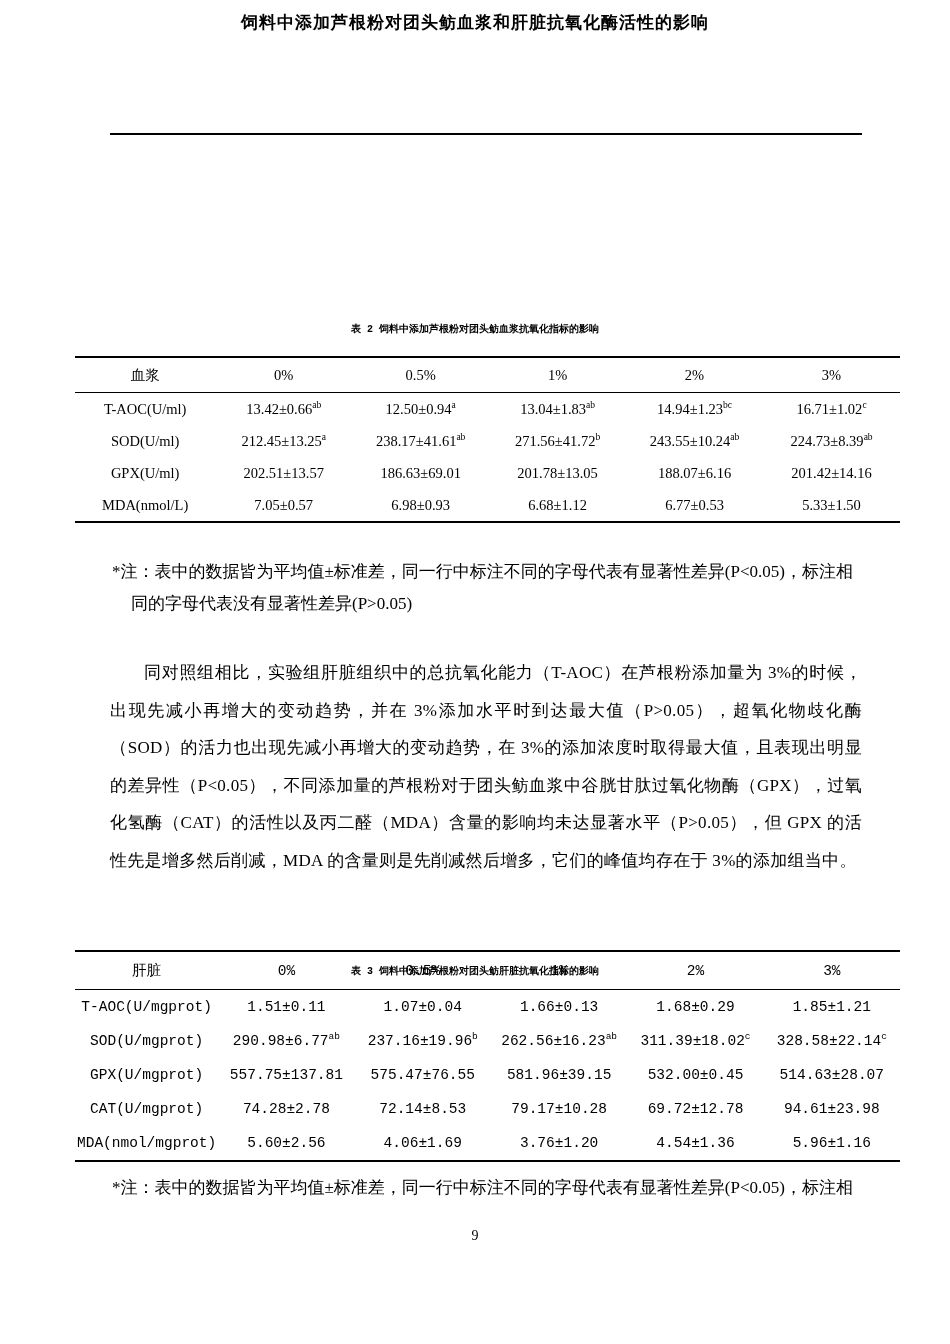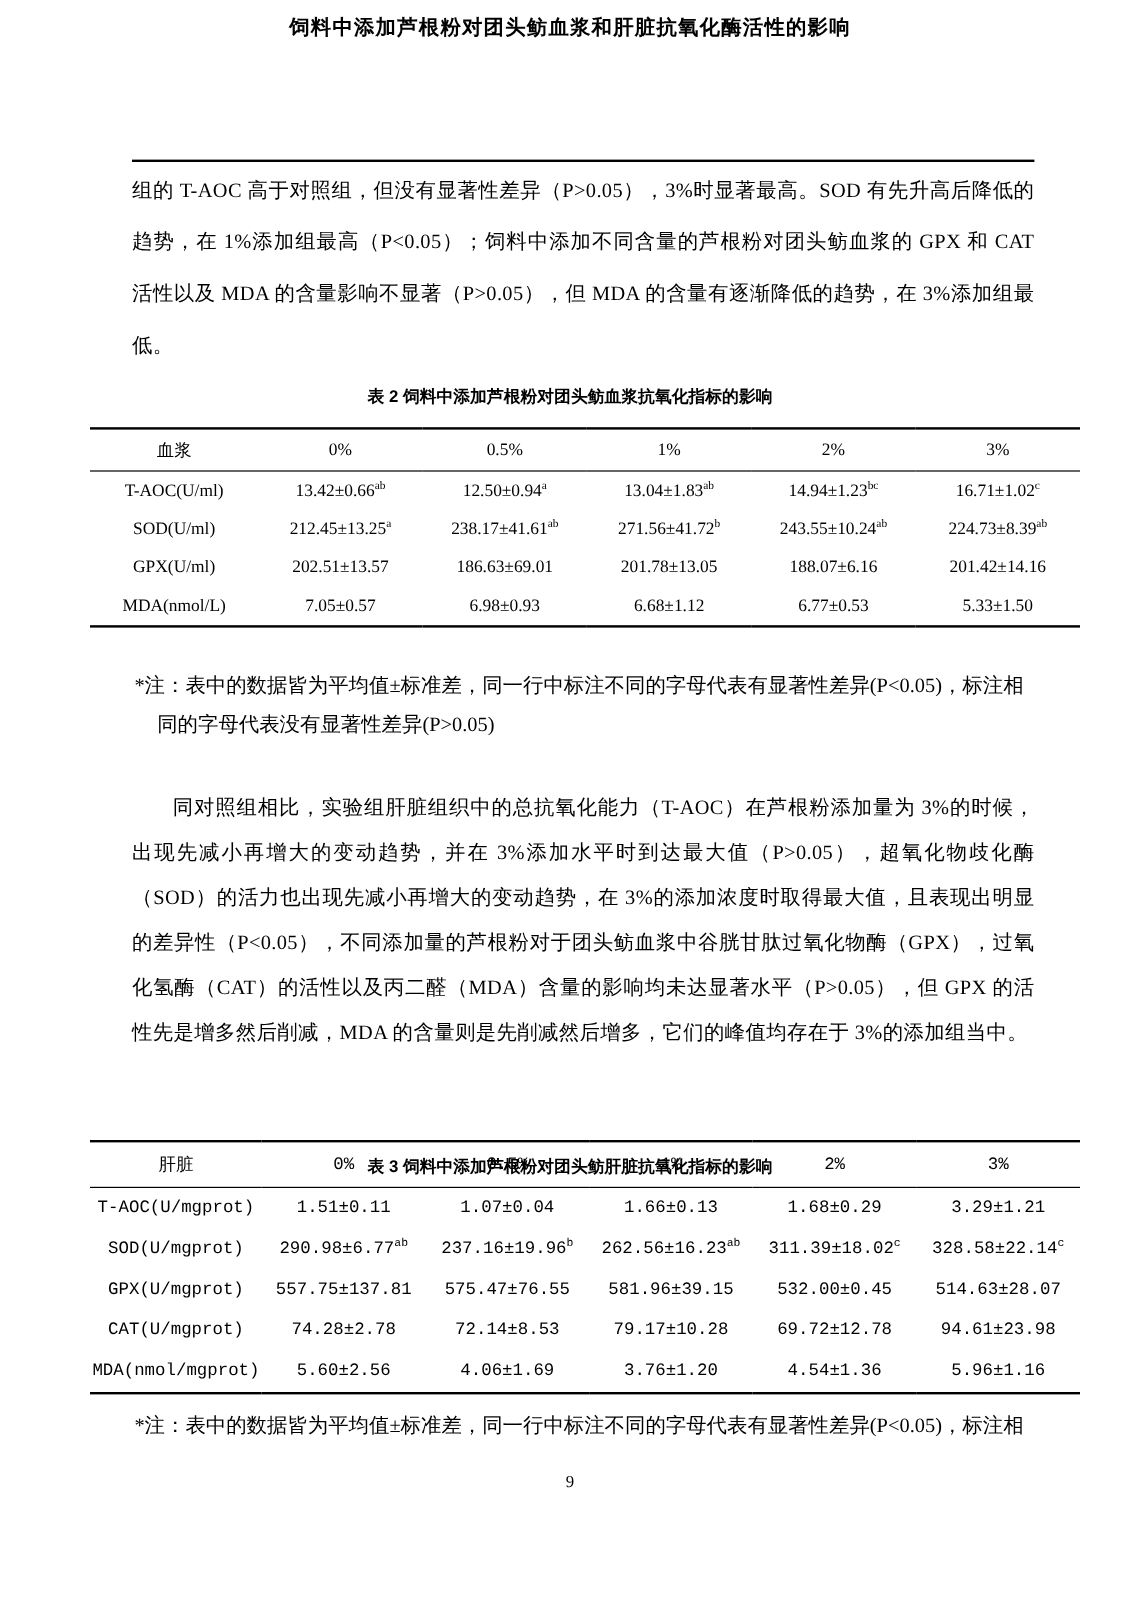--- a/index.html
+++ b/index.html
@@ -37,23 +37,23 @@
     text-align: justify;
     letter-spacing: 0.3px;
   }
   .p1 { top: 137px; line-height: 43px; }
   .p2 { top: 654px; line-height: 37.5px; text-indent: 2em; }
   .caption {
     position: absolute;
     left: 0;
     width: 100%;
     text-align: center;
-    font-size: 14px;
+    font-size: 10px;
     font-weight: bold;
-    font-family: Liberation Sans, sans-serif;
+    font-family: Liberation Mono, monospace;
   }
   .caption-t2 { top: 322px; }
   .caption-t3 { top: 964px; }
   .data-table {
     position: absolute;
     left: 75px;
     width: 825px;
     border-collapse: collapse;
     font-size: 14.5px;
     border-top: 2px solid #000;
@@ -90,21 +90,20 @@
 </style>
 </head>
 <body>
 
 <div class="page">
 
   <div class="doc-title">饲料中添加芦根粉对团头鲂血浆和肝脏抗氧化酶活性的影响</div>
 
   <div class="content-rule"></div>
 
-  <p class="para p1">组的 T-AOC 高于对照组，但没有显著性差异（P&gt;0.05），3%时显著最高。SOD 有先升高后降低的趋势，在 1%添加组最高（P&lt;0.05）；饲料中添加不同含量的芦根粉对团头鲂血浆的 GPX 和 CAT 活性以及 MDA 的含量影响不显著（P&gt;0.05），但 MDA 的含量有逐渐降低的趋势，在 3%添加组最低。</p>
 
   <div class="caption caption-t2">表 2 饲料中添加芦根粉对团头鲂血浆抗氧化指标的影响</div>
 
   <table class="data-table table-t2" data-table="0">
     <colgroup>
       <col style="width:17%">
       <col style="width:16.6%">
         <col style="width:16.6%">
         <col style="width:16.6%">
         <col style="width:16.6%">
@@ -184,21 +183,21 @@
           <th>3%</th>
         </tr>
       </thead>
     <tbody>
         <tr>
           <td>T-AOC(U/mgprot)</td>
           <td>1.51±0.11</td>
           <td>1.07±0.04</td>
           <td>1.66±0.13</td>
           <td>1.68±0.29</td>
-          <td>3.29±1.21</td>
+          <td>1.85±1.21</td>
         </tr>
         <tr>
           <td>SOD(U/mgprot)</td>
           <td>290.98±6.77<sup>ab</sup></td>
           <td>237.16±19.96<sup>b</sup></td>
           <td>262.56±16.23<sup>ab</sup></td>
           <td>311.39±18.02<sup>c</sup></td>
           <td>328.58±22.14<sup>c</sup></td>
         </tr>
         <tr>

